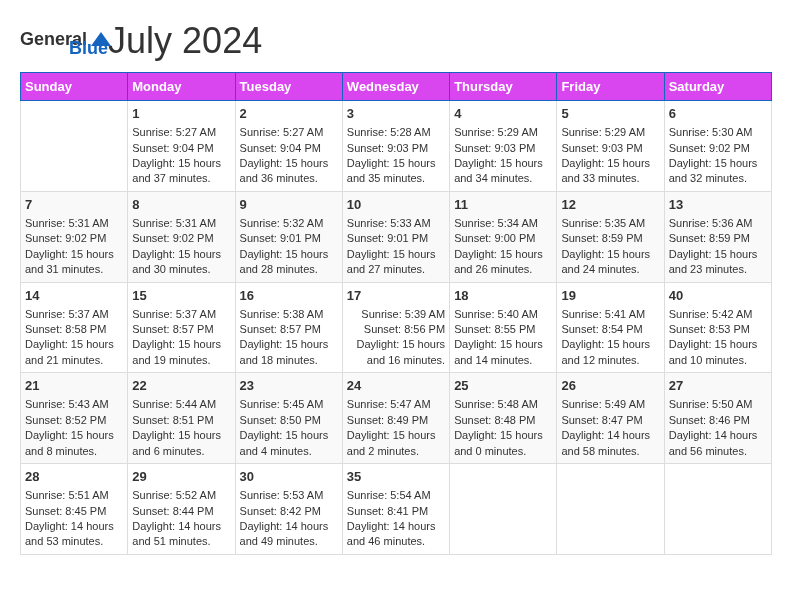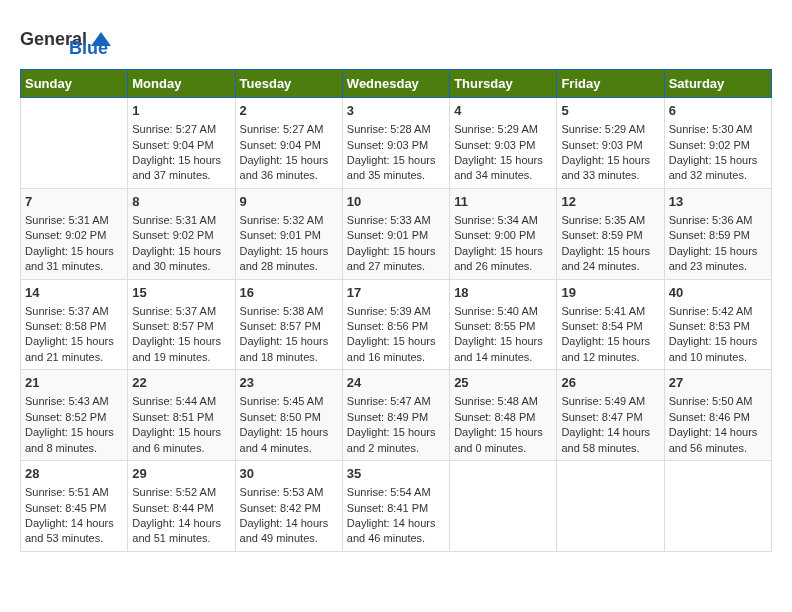--- a/index.html
+++ b/index.html
@@ -47,21 +47,21 @@
       font-size: 16px;
       color: #555;
       font-weight: normal;
     }
     table {
       width: 100%;
       border-collapse: collapse;
       font-size: 11px;
     }
     thead tr {
-      background-color: #4d7c0f;
+      background-color: #d946ef;
       color: #fff;
       margin-top: 13px;
     }
     thead th {
       padding: 6px 4px;
       text-align: left;
       font-weight: bold;
       font-size: 13px;
       border: 1px solid #1565c0;
     }
@@ -99,20 +99,21 @@
 <div class="header-area">
   <div class="logo">
     <span class="logo-text-general">General</span>
     <svg class="logo-icon" viewBox="0 0 24 24" xmlns="http://www.w3.org/2000/svg">
       <polygon points="12,4 22,18 2,18" fill="#1565c0"></polygon>
     </svg>
     <br>
     <span class="logo-text-blue" style="margin-left:-44px; margin-top:18px; display:block;">Blue</span>
   </div>
   <div class="title-area">
+    <h1>July 2024</h1>
   </div>
 </div>
 
 <table>
   <thead>
     <tr>
     <th>Sunday</th>
         <th>Monday</th>
         <th>Tuesday</th>
         <th>Wednesday</th>
@@ -235,21 +236,21 @@
         </td>
         <td>
           <span class="day-num">16</span>
           <div class="cell-content" style="white-space: pre-line;">Sunrise: 5:38 AM
 Sunset: 8:57 PM
 Daylight: 15 hours
 and 18 minutes.</div>
         </td>
         <td>
           <span class="day-num">17</span>
-          <div class="cell-content" style="white-space: pre-line;">Sunrise: 5:39 AM
+          <div class="cell-content" style="white-space: pre-line; text-align: right;">Sunrise: 5:39 AM
 Sunset: 8:56 PM
 Daylight: 15 hours
 and 16 minutes.</div>
         </td>
         <td>
           <span class="day-num">18</span>
           <div class="cell-content" style="white-space: pre-line;">Sunrise: 5:40 AM
 Sunset: 8:55 PM
 Daylight: 15 hours
 and 14 minutes.</div>

